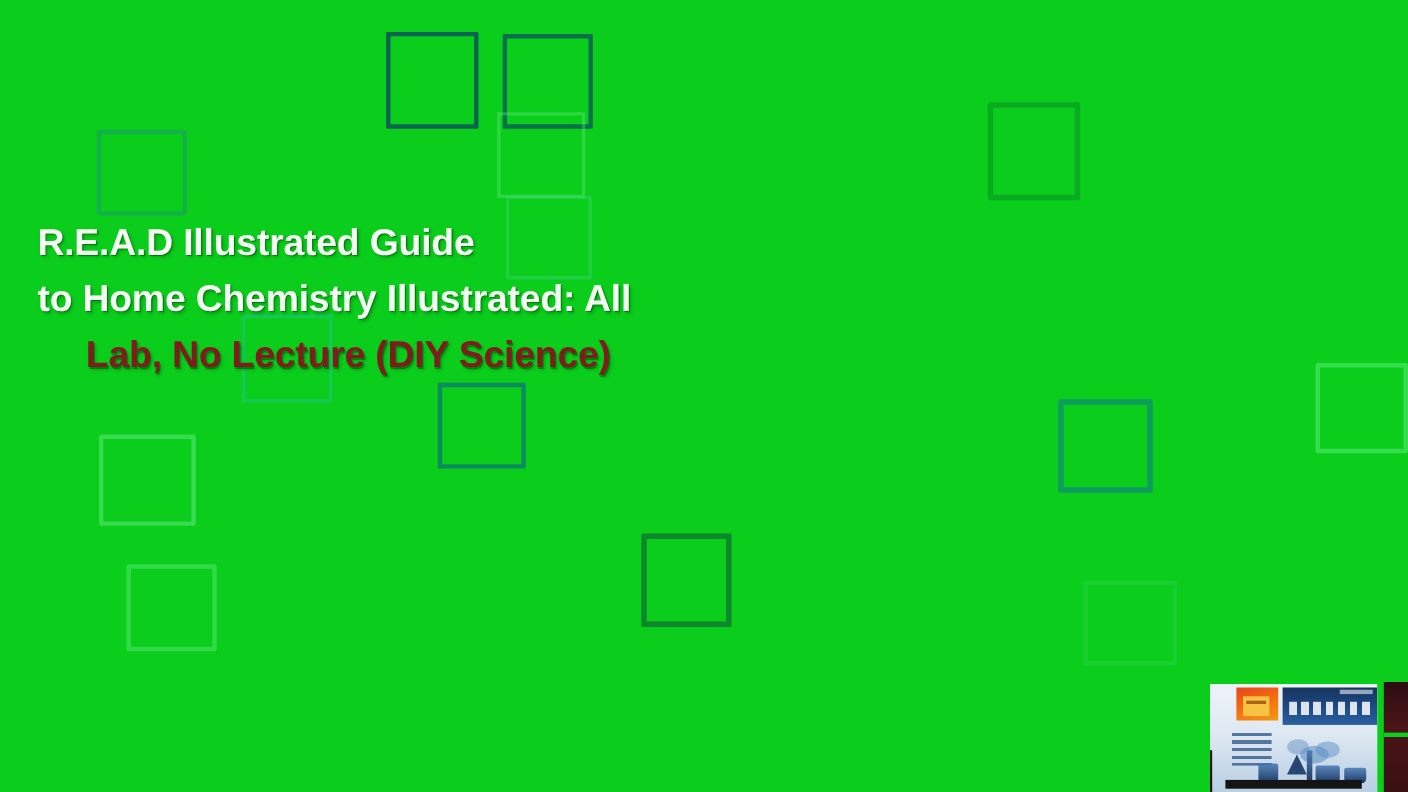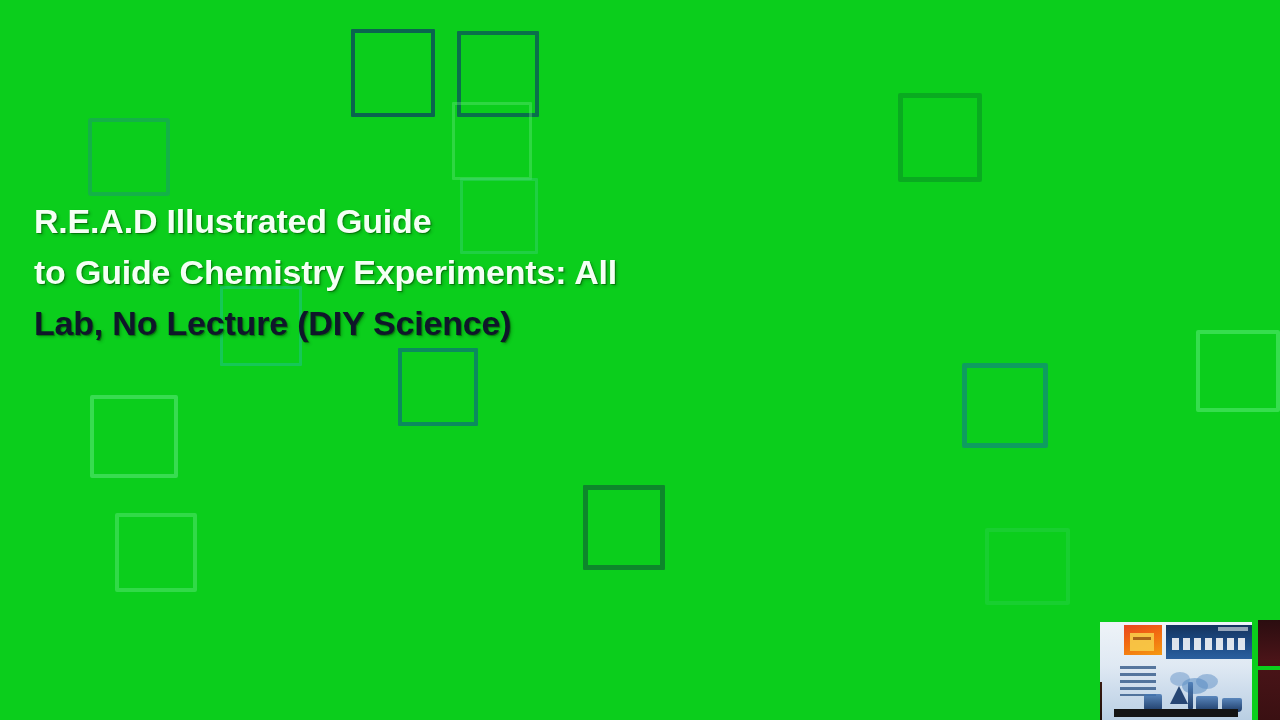--- a/index.html
+++ b/index.html
@@ -175,22 +175,22 @@
       <div class="deco" style="left: 90px; top: 395px; width: 88px; height: 83px; border: 4px solid rgb(95, 232, 126); border-radius: 2px; opacity: 0.55;"></div>
       <div class="deco" style="left: 115px; top: 513px; width: 82px; height: 79px; border: 4px solid rgb(95, 232, 126); border-radius: 2px; opacity: 0.45;"></div>
       <div class="deco" style="left: 898px; top: 93px; width: 84px; height: 89px; border: 5px solid rgb(8, 156, 34); border-radius: 2px; opacity: 0.7;"></div>
       <div class="deco" style="left: 962px; top: 363px; width: 86px; height: 85px; border: 5px solid rgb(16, 137, 124); border-radius: 2px; opacity: 0.7;"></div>
       <div class="deco" style="left: 1196px; top: 330px; width: 84px; height: 82px; border: 4px solid rgb(107, 242, 140); border-radius: 2px; opacity: 0.45;"></div>
       <div class="deco" style="left: 985px; top: 528px; width: 85px; height: 77px; border: 4px solid rgb(62, 212, 106); border-radius: 2px; opacity: 0.25;"></div>
     </div>
 
   <div id="title-block">
     <div class="title-line" style="color: rgb(244, 255, 244);">R.E.A.D Illustrated Guide</div>
-    <div class="title-line" style="color: rgb(244, 255, 244);">to Guide Chemistry Experiments: All</div>
-    <div class="title-line" style="color: #0f172a;">Lab, No Lecture (DIY Science)</div>
+    <div class="title-line" style="color: rgb(244, 255, 244);">to Home Chemistry Illustrated: All</div>
+    <div class="title-line" style="color: #7f1d1d; margin-left: 44px;">Lab, No Lecture (DIY Science)</div>
   </div>
 
   <div id="book-thumb">
     <div class="cover-card">
       <div class="cover-sky"></div>
 
       <div class="cover-logo">
         <div class="cover-logo-inner"></div>
         <div class="cover-logo-bar"></div>
       </div>

